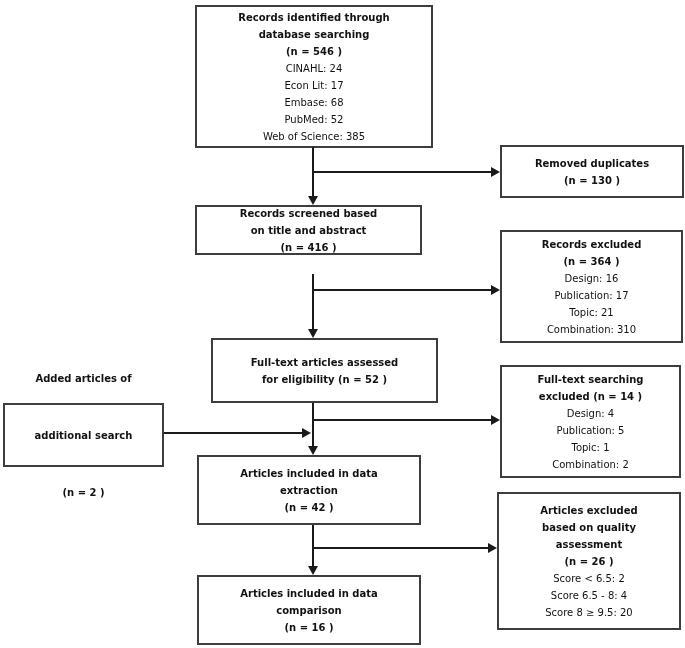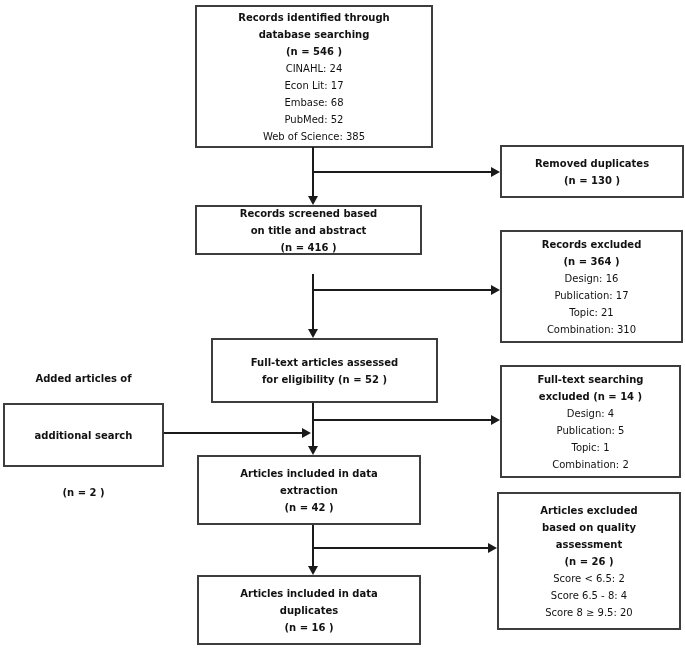--- a/index.html
+++ b/index.html
@@ -125,21 +125,21 @@
     <div class="b">based on quality</div>
     <div class="b">assessment</div>
     <div class="b">(n = 26 )</div>
     <div>Score &lt; 6.5: 2</div>
     <div>Score 6.5 - 8: 4</div>
     <div>Score 8 ≥ 9.5: 20</div>
   </div>
 
   <div class="box" id="b-comparison">
     <div class="b">Articles included in data</div>
-    <div class="b">duplicates</div>
+    <div class="b">comparison</div>
     <div class="b">(n = 16 )</div>
   </div>
 
   <div class="vline" id="v1"></div>
   <div class="arr-d" id="a-v1"></div>
   <div class="hline" id="h1"></div>
   <div class="arr-r" id="a-h1"></div>
 
   <div class="vline" id="v2"></div>
   <div class="arr-d" id="a-v2"></div>

